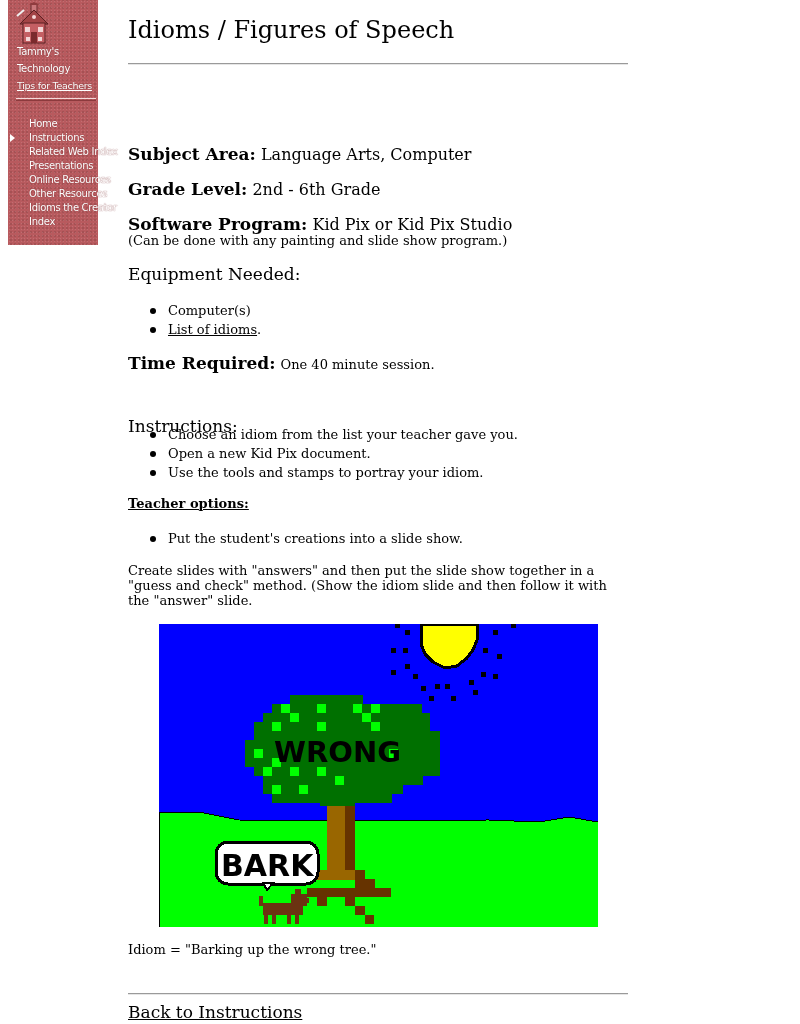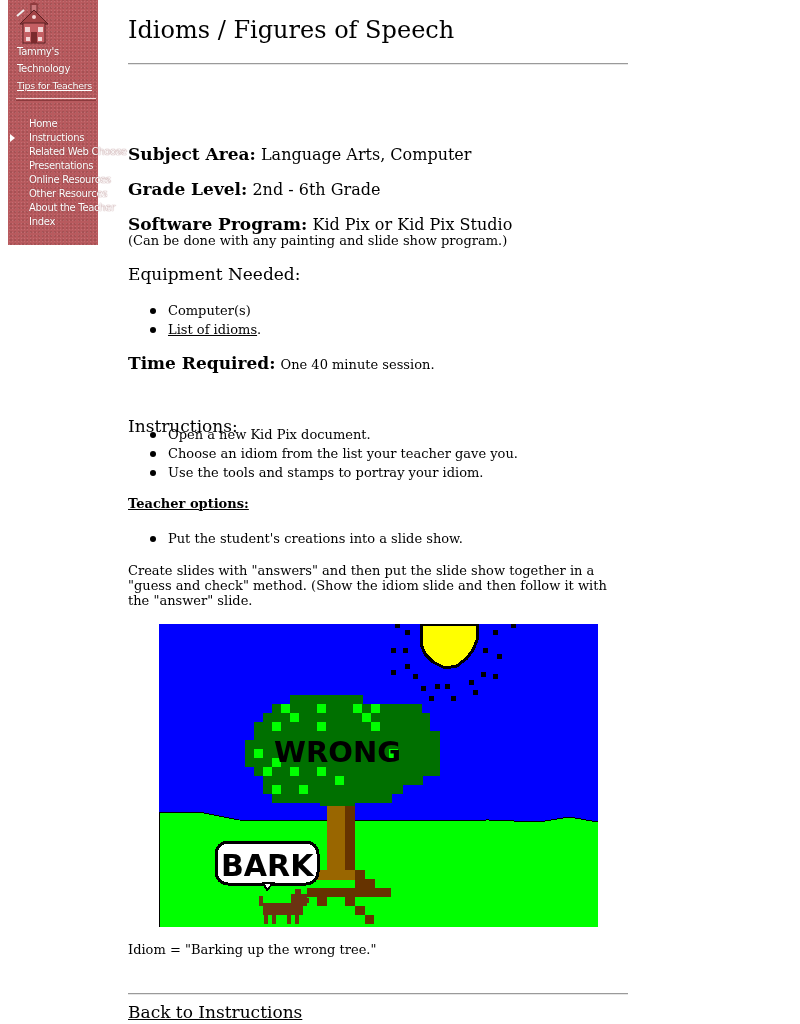--- a/index.html
+++ b/index.html
@@ -92,25 +92,25 @@
       <circle cx="18" cy="15" r="2" fill="#f3d6d6"></circle>
     </svg>
     <div class="logo-line" style="top:46px;">Tammy's</div>
     <div class="logo-line" style="top:63px;">Technology</div>
     <div class="logo-line" style="top:80px; font-size:9.5px;text-decoration:underline;">Tips for Teachers</div>
     <div class="logo-rule"></div>
   </div>
   <ul class="nav">
     <li><span>Home</span></li>
     <li><span class="arrow"></span><span>Instructions</span></li>
-    <li><span>Related Web Choose</span></li>
+    <li><span>Related Web Index</span></li>
     <li><span>Presentations</span></li>
     <li><span>Online Resources</span></li>
     <li><span>Other Resources</span></li>
-    <li><span>About the Teacher</span></li>
+    <li><span>Idioms the Creator</span></li>
     <li><span>Index</span></li>
   </ul>
 </div>
 
 <div class="main">
   <h1 class="title">Idioms / Figures of Speech</h1>
   <div class="hr" style="top:63px;"></div>
 
   <div class="field" style="top:144px;">
     <span class="label">Subject Area:</span>
@@ -134,22 +134,22 @@
     <li><a class="link">List of idioms</a><span>.</span></li>
   </ul>
 
   <div class="field" style="top:353px;">
     <span class="label">Time Required:</span>
     <span style="font-size:13px;">One 40 minute session.</span>
   </div>
 
   <h2 class="heading" style="top:388px;margin-top:28px;">Instructions:</h2>
   <ul class="bullets" style="top:425px;">
+    <li>Choose an idiom from the list your teacher gave you.</li>
     <li>Open a new Kid Pix document.</li>
-    <li>Choose an idiom from the list your teacher gave you.</li>
     <li>Use the tools and stamps to portray your idiom.</li>
   </ul>
 
   <h3 class="subheading" style="top:496px;">Teacher options:</h3>
   <ul class="bullets" style="top:529px;">
     <li>Put the student's creations into a slide show.</li>
   </ul>
 
   <p class="para" style="top:563px;">Create slides with "answers" and then put the slide show together in a "guess and check" method. (Show the idiom slide and then follow it with the "answer" slide.</p>
 

